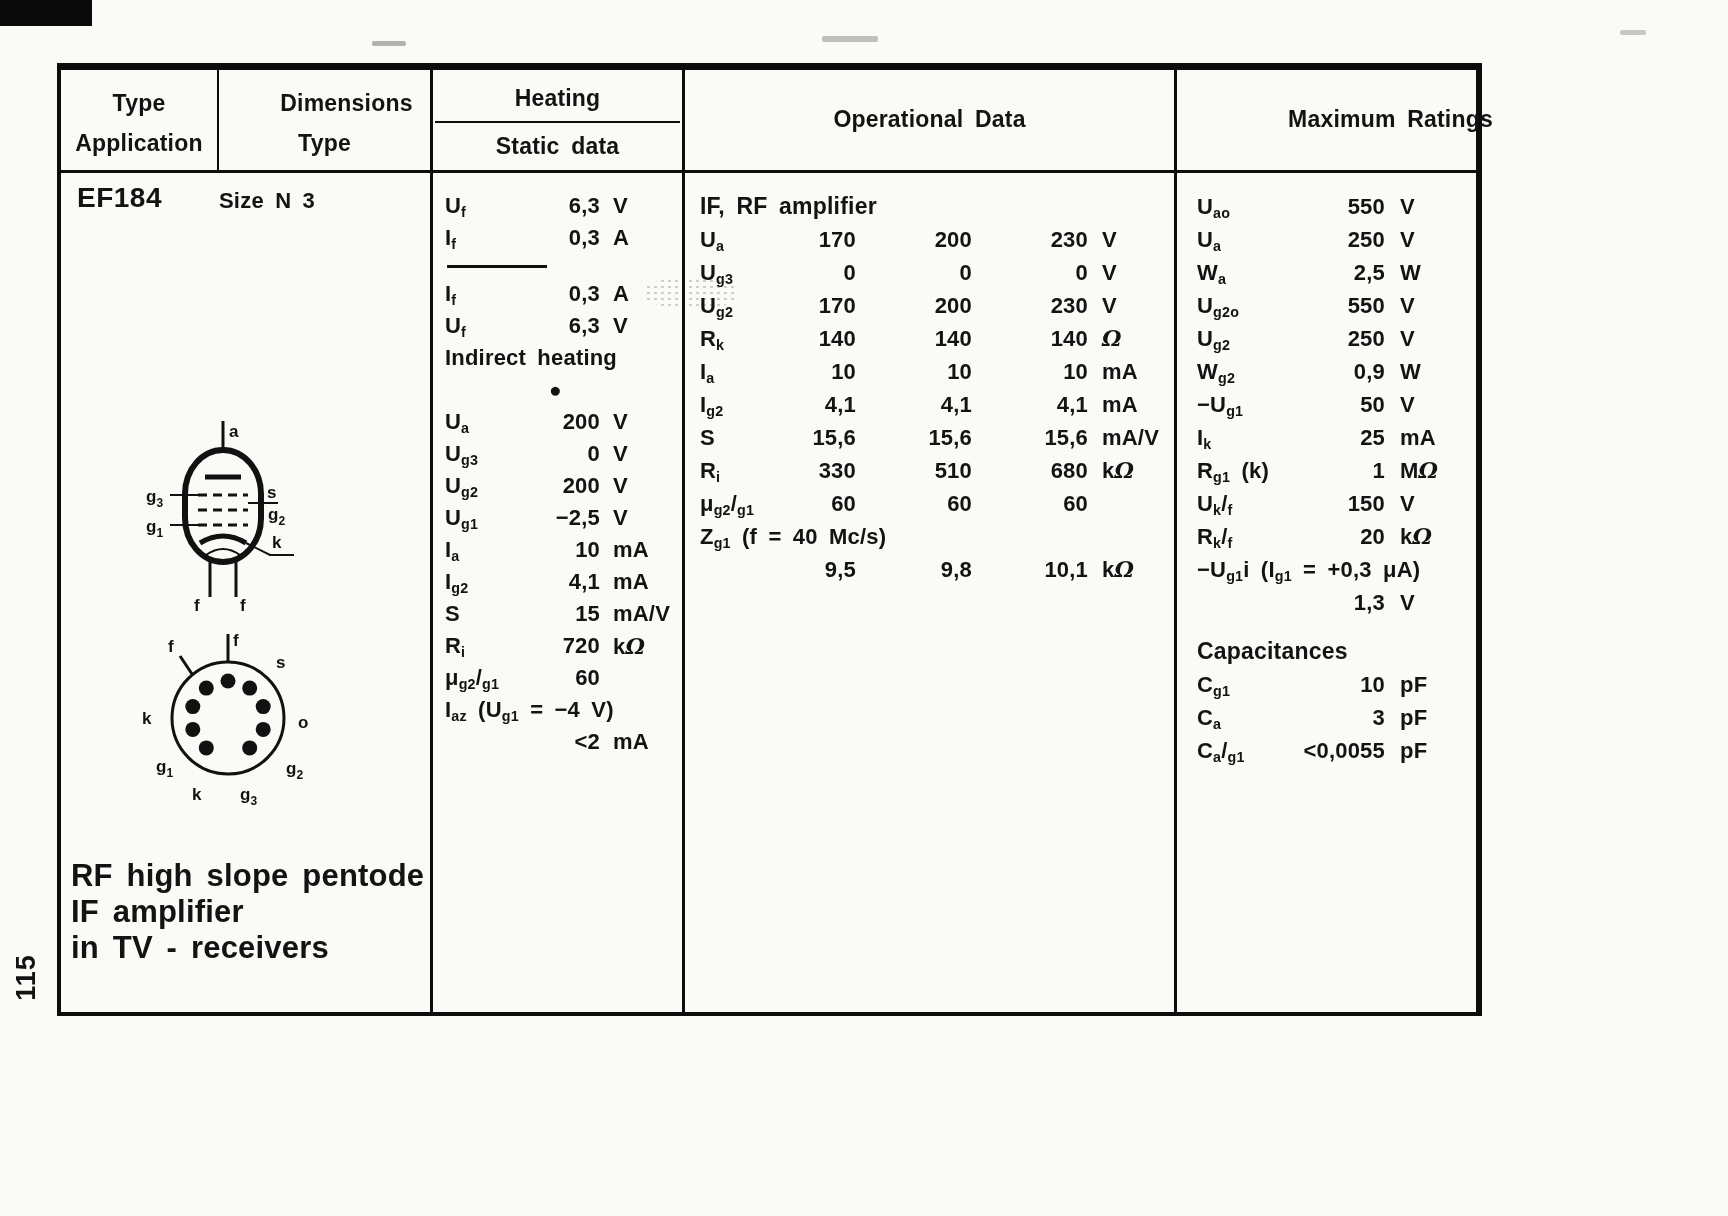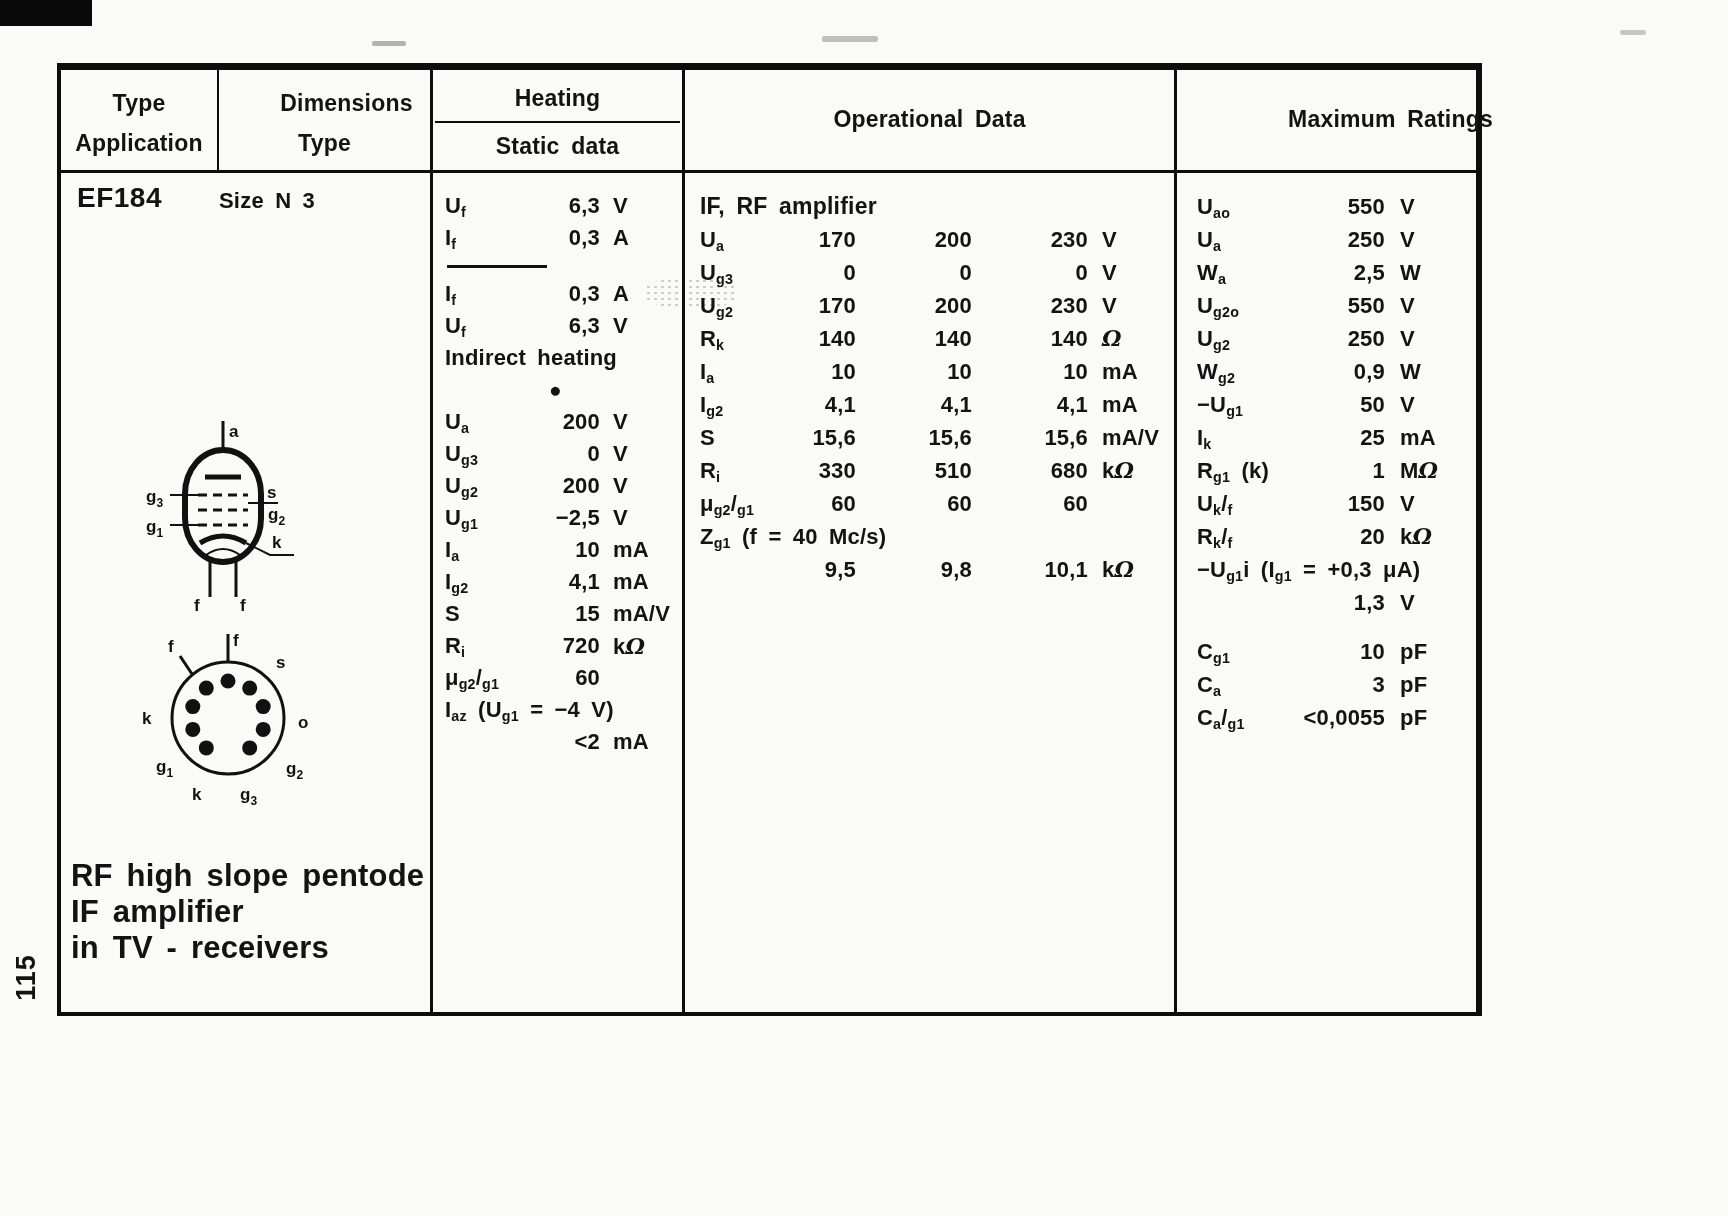--- a/index.html
+++ b/index.html
@@ -380,20 +380,23 @@
       </div>
       <div class="row note">
         <span>−U<sub>g1</sub>i (I<sub>g1</sub> = +0,3 μA)</span>
       </div>
       <div class="row lv">
         <span class="lbl"></span>
         <span class="val">1,3</span>
         <span class="unit">V</span>
       </div>
       <div class="row gap"></div>
+      <div class="row heading">
+        <span>Capacitances</span>
+      </div>
       <div class="row lv">
         <span class="lbl">C<sub>g1</sub></span>
         <span class="val">10</span>
         <span class="unit">pF</span>
       </div>
       <div class="row lv">
         <span class="lbl">C<sub>a</sub></span>
         <span class="val">3</span>
         <span class="unit">pF</span>
       </div>

